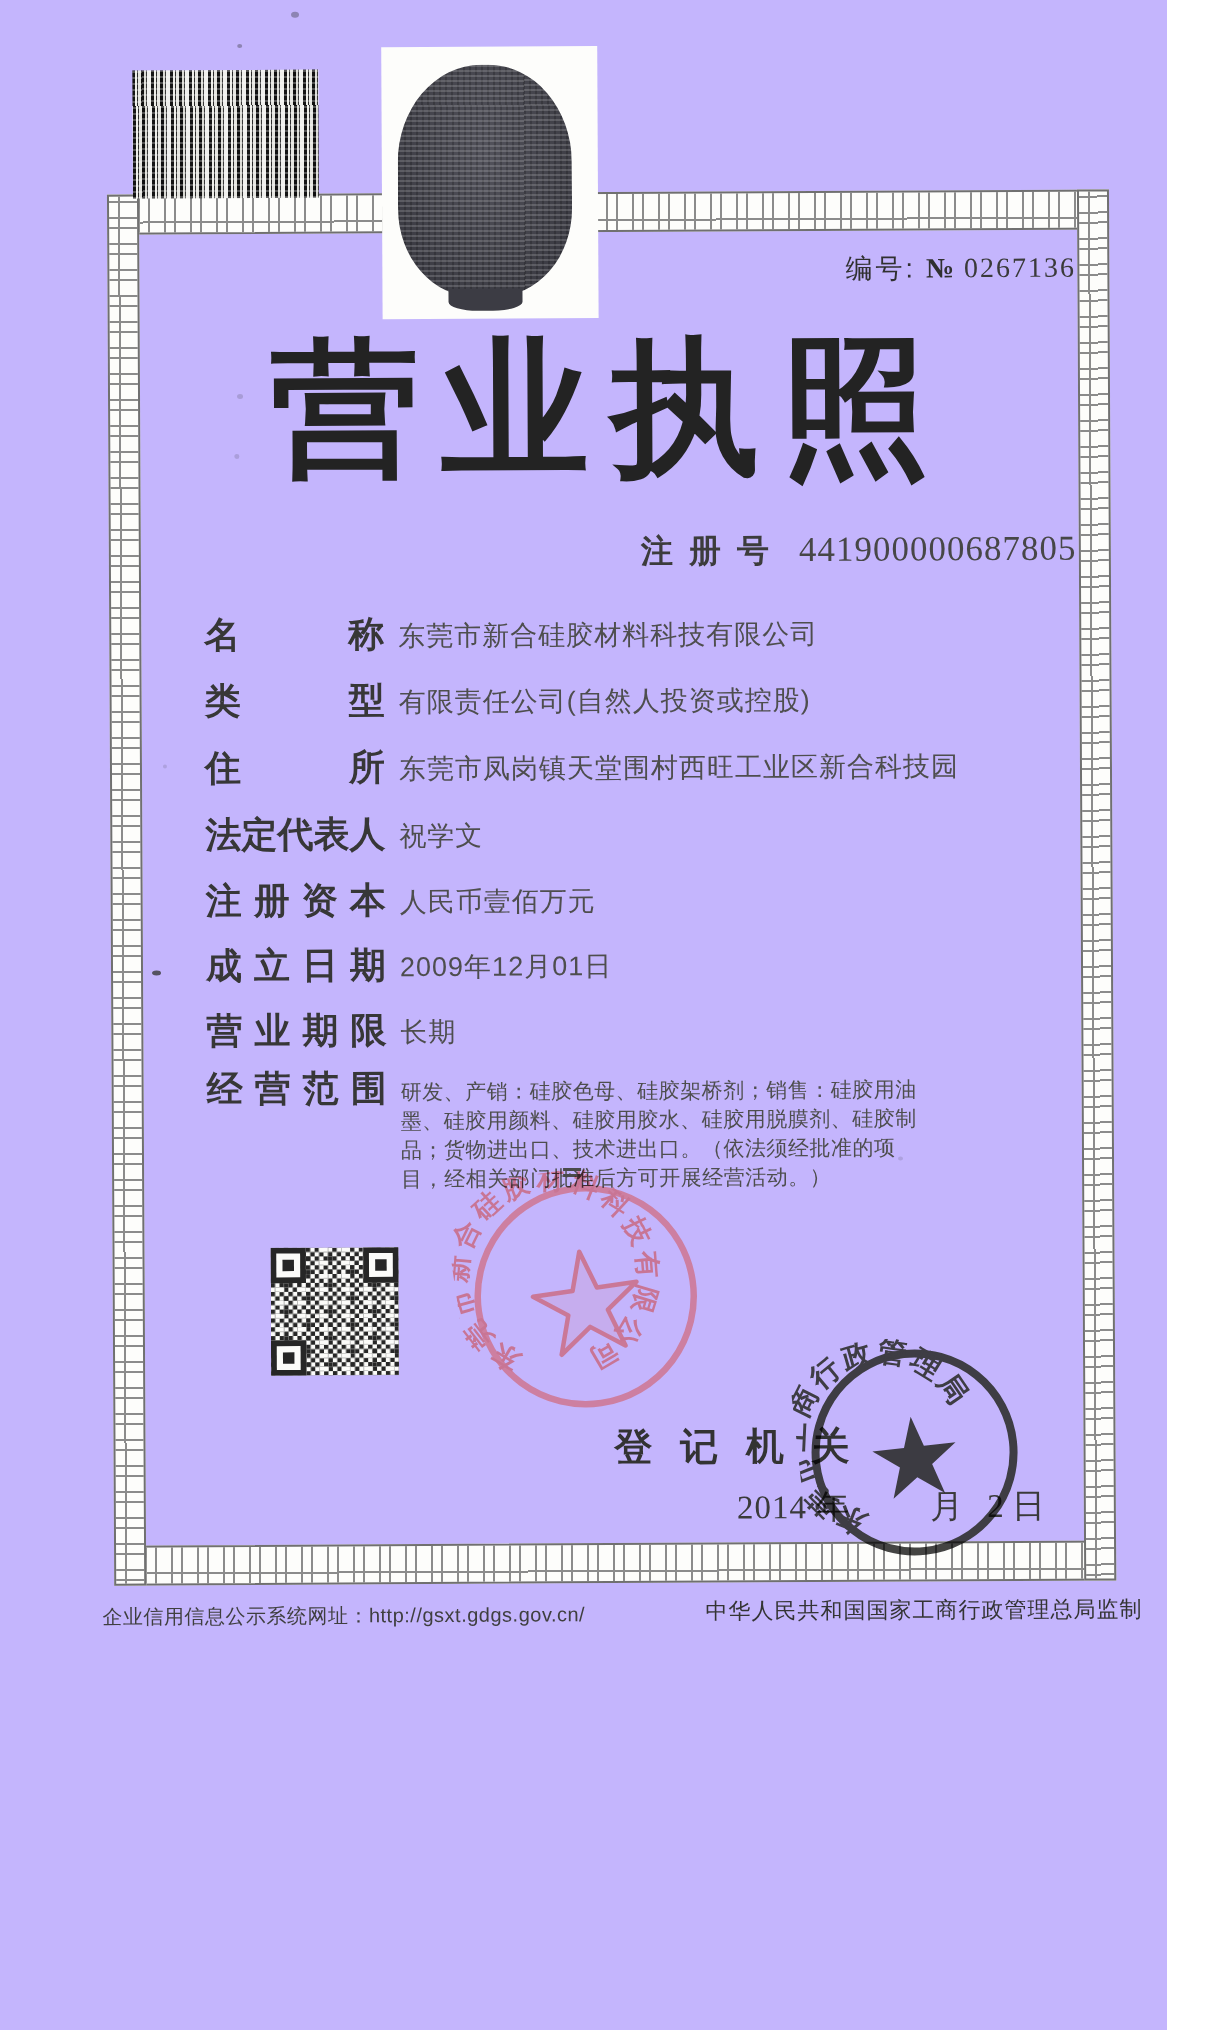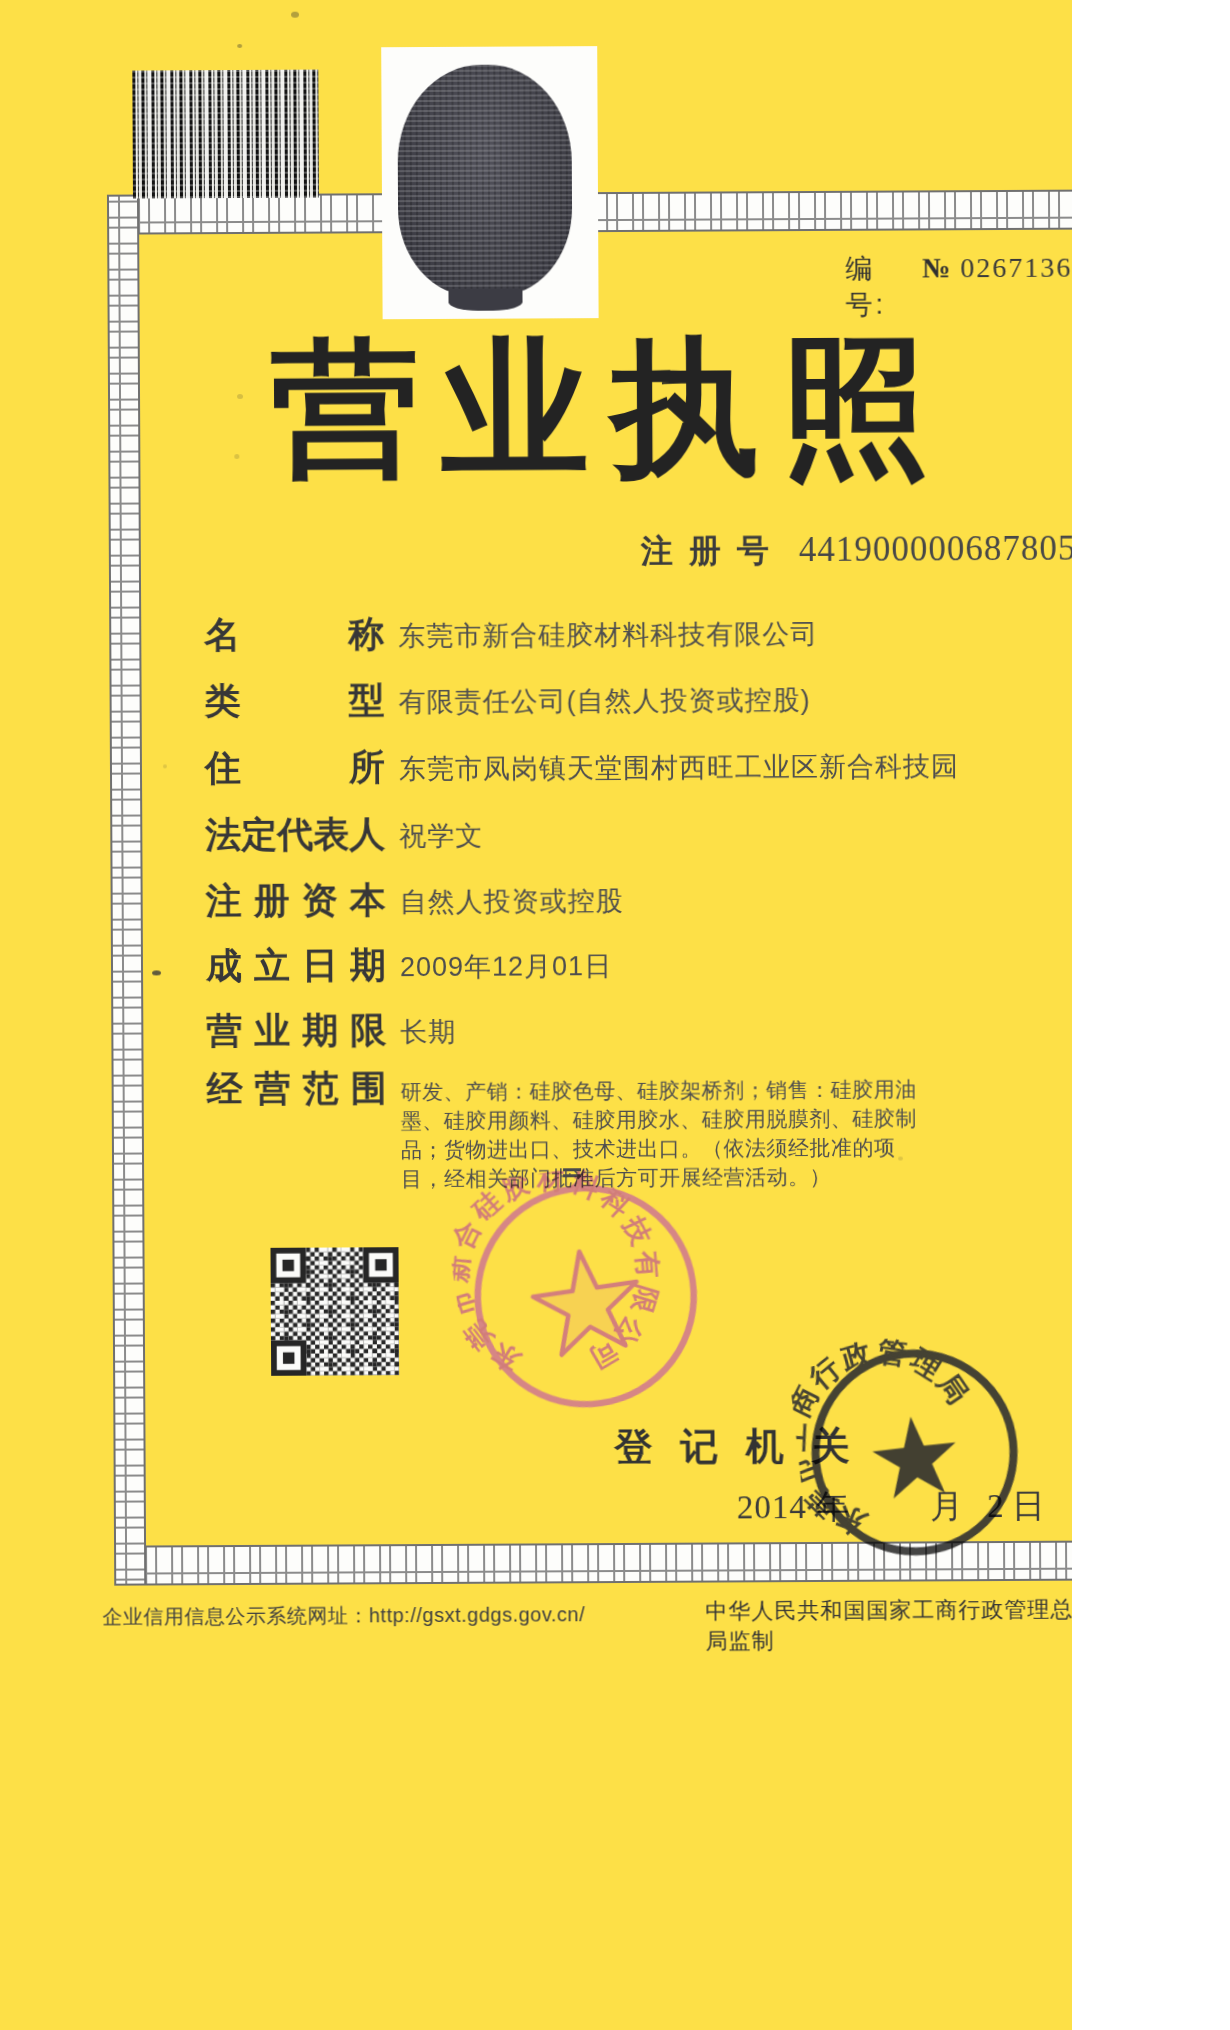--- a/index.html
+++ b/index.html
@@ -1,20 +1,20 @@
 <!DOCTYPE html>
 <html><head>
 <meta charset="utf-8">
 <style>
   * { margin:0; padding:0; box-sizing:border-box; }
   html,body { background:#ffffff; }
   body { font-family:"Liberation Sans", sans-serif; }
   .page {
-    position:relative; width:1072px; height:2030px;
-    background:#fde047; overflow:hidden;
+    position:relative; width:1167px; height:2030px;
+    background:#c4b5fd; overflow:hidden;
   }
   .scan { position:absolute; inset:0; transform:rotate(-0.3deg); transform-origin:620px 200px; }
 
   
   .barcode {
     position:absolute; left:133px; top:68px; width:186px; height:128px; z-index:3;
     background:
       repeating-linear-gradient(0deg, rgba(255,255,255,.28) 0 2px, rgba(0,0,0,0) 2px 6px),
       repeating-linear-gradient(90deg, #141414 0 3px, #ededE8 3px 5px, #2c2c2c 5px 6px, #e3e3de 6px 9px, #0f0f0f 9px 12px, #d9d9d3 12px 14px, #3a3a3a 14px 15px, #efefec 15px 19px);
   }
@@ -176,21 +176,21 @@
       <div class="frow r3">
         <span class="flab">住所</span>
         <span class="fval">东莞市凤岗镇天堂围村西旺工业区新合科技园</span>
       </div>
       <div class="frow r4">
         <span class="flab">法定代表人</span>
         <span class="fval">祝学文</span>
       </div>
       <div class="frow r5">
         <span class="flab">注册资本</span>
-        <span class="fval">自然人投资或控股</span>
+        <span class="fval">人民币壹佰万元</span>
       </div>
       <div class="frow r6">
         <span class="flab">成立日期</span>
         <span class="fval">2009年12月01日</span>
       </div>
       <div class="frow r7">
         <span class="flab">营业期限</span>
         <span class="fval">长期</span>
       </div>
       <div class="frow r8 scope">

